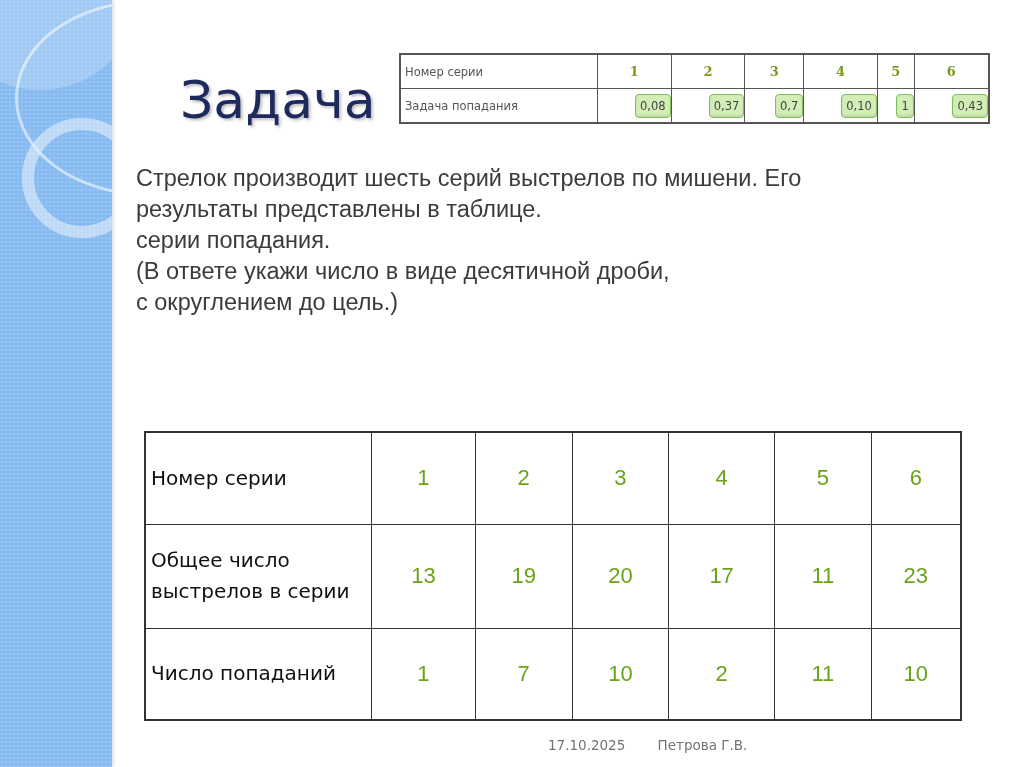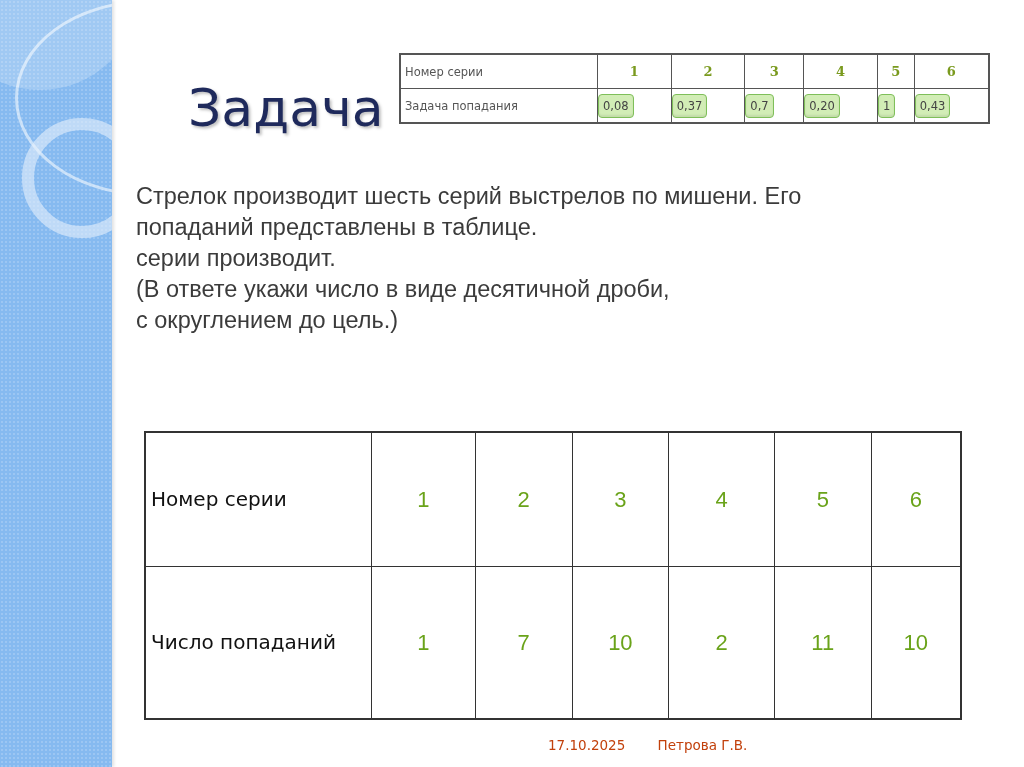--- a/index.html
+++ b/index.html
@@ -25,54 +25,54 @@
     border-radius: 50%; border: 3px solid rgba(255,255,255,0.55);
   }
   .side-panel .ring-small {
     position: absolute; left: 22px; top: 118px; width: 120px; height: 120px;
     border-radius: 50%; border: 12px solid rgba(230,240,252,0.6);
     box-sizing: border-box;
   }
   .title {
     position: absolute; left: 172px; top: 62px;
     font-family: "DejaVu Sans", sans-serif; font-size: 52px;
-    color: #1f2a5c; margin: 16px; font-weight: normal;
+    color: #1f2a5c; margin: 8px; font-weight: normal;
     text-shadow: 2px 2px 3px rgba(0,0,0,0.25);
     letter-spacing: 0px;
   }
   .answer-table {
     position: absolute; left: 399px; top: 53px; width: 591px; height: 70px;
     border-collapse: collapse; border: 2px solid #555;
     font-size: 12px; color: #555;
   }
   .answer-table td { border: 1px solid #555; padding: 0; height: 33px; }
   .answer-table td.lbl { text-align: left; padding-left: 4px; font-family: "DejaVu Sans", sans-serif; font-size: 11.5px; color: #555; width: 192px; }
   .answer-table td.num { text-align: center; font-family: "DejaVu Serif", serif; font-weight: bold; color: #7a9a1e; font-size: 13px; }
-  .answer-table td.ans { text-align: left; }
+  .answer-table td.ans { text-align: right; }
   .answer-badge {
     display: inline-block; padding: 4px 4px; background: #d2edb6;
     border: 1px solid #7fbf5a; border-radius: 4px; font-size: 11.5px; color: #444;
     font-family: "DejaVu Sans", sans-serif;
     box-shadow: inset 0 -2px 2px rgba(0,0,0,0.08);
   }
   .problem {
-    position: absolute; left: 136px; top: 181px; width: 820px;
+    position: absolute; left: 136px; top: 163px; width: 820px;
     font-family: "Liberation Sans", sans-serif; font-size: 23.5px; line-height: 31px; color: #3b3b3b;
   }
   .problem p { margin: 0; }
   .problem .italic { }
   .data-table {
     position: absolute; left: 144px; top: 431px; width: 818px; height: 289px;
     border-collapse: collapse; border: 2px solid #333;
   }
   .data-table td { border: 1.5px solid #333; text-align: center; font-family: "Liberation Sans", sans-serif; font-size: 22px; color: #6aa31a; }
   .data-table td.rowhead { text-align: left; padding-left: 5px; font-family: "DejaVu Sans", sans-serif; font-size: 20px; color: #111; line-height: 31px; }
   .footer {
     position: absolute; top: 737px; left: 548px;
-    font-family: "DejaVu Sans", sans-serif; font-size: 13.5px; color: #c2410c;
+    font-family: "DejaVu Sans", sans-serif; font-size: 13.5px; color: #737373;
   }
   .footer span { margin-right: 28px; }
 </style>
 </head>
 <body>
 
 <div class="side-panel">
   <div class="arc-fill"></div>
   <div class="ring-big"></div>
   <div class="ring-small"></div>
@@ -89,31 +89,31 @@
     <td class="num">3</td>
     <td class="num">4</td>
     <td class="num">5</td>
     <td class="num">6</td>
   </tr>
   <tr>
     <td class="lbl">Задача попадания</td>
     <td class="ans"><span class="answer-badge">0,08</span></td>
     <td class="ans"><span class="answer-badge">0,37</span></td>
     <td class="ans"><span class="answer-badge">0,7</span></td>
-    <td class="ans"><span class="answer-badge">0,20</span></td>
+    <td class="ans"><span class="answer-badge">0,10</span></td>
     <td class="ans"><span class="answer-badge">1</span></td>
     <td class="ans"><span class="answer-badge">0,43</span></td>
   </tr>
 </tbody>
   </table>
 
 <div class="problem">
   <p>Стрелок производит шесть серий выстрелов по мишени. Его</p>
-  <p>попаданий представлены в таблице.</p>
-  <p>серии производит.</p>
+  <p>результаты представлены в таблице.</p>
+  <p>серии попадания.</p>
   <p class="italic">(В ответе укажи число в виде десятичной дроби,</p>
   <p class="italic">с округлением до цель.)</p>
 </div>
 
 <table class="data-table">
   <colgroup>
     <col style="width:227px">
       <col style="width:104px">
       <col style="width:97px">
       <col style="width:97px">
@@ -125,20 +125,29 @@
       <tr style="height:92px">
     <td class="rowhead">Номер серии</td>
     <td>1</td>
     <td>2</td>
     <td>3</td>
     <td>4</td>
     <td>5</td>
     <td>6</td>
   </tr>
   <tr style="height:104px">
+    <td class="rowhead">Общее число выстрелов в серии</td>
+    <td>13</td>
+    <td>19</td>
+    <td>20</td>
+    <td>17</td>
+    <td>11</td>
+    <td>23</td>
+  </tr>
+  <tr style="height:92px">
     <td class="rowhead">Число попаданий</td>
     <td>1</td>
     <td>7</td>
     <td>10</td>
     <td>2</td>
     <td>11</td>
     <td>10</td>
   </tr>
 </tbody>
   </table>

